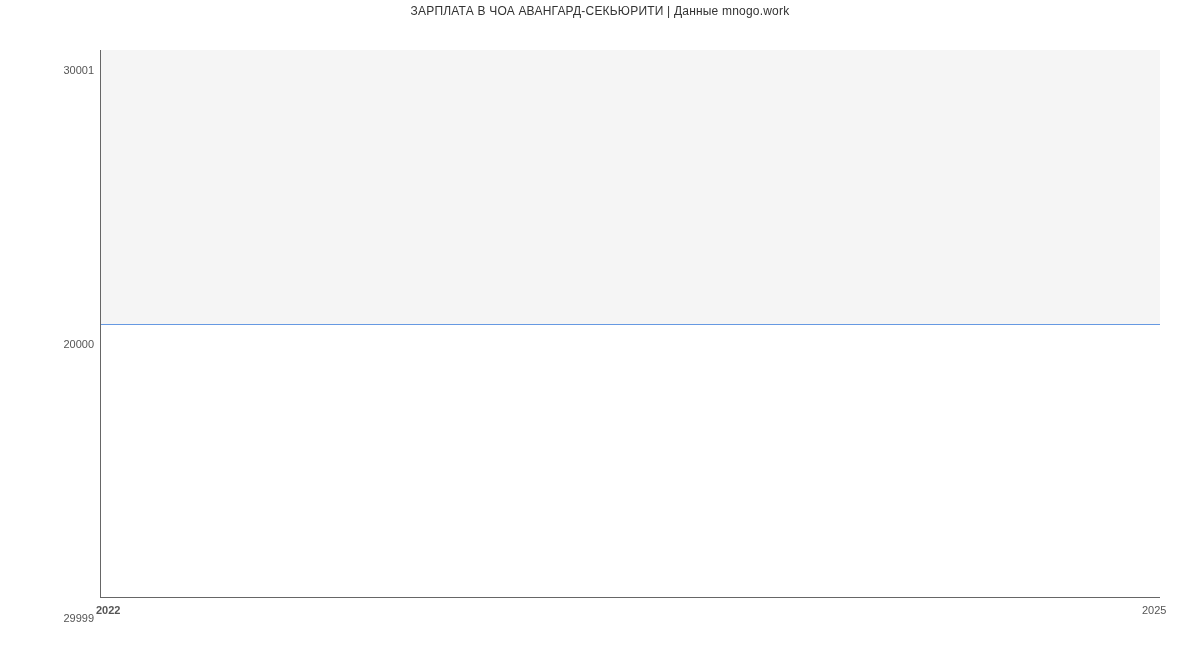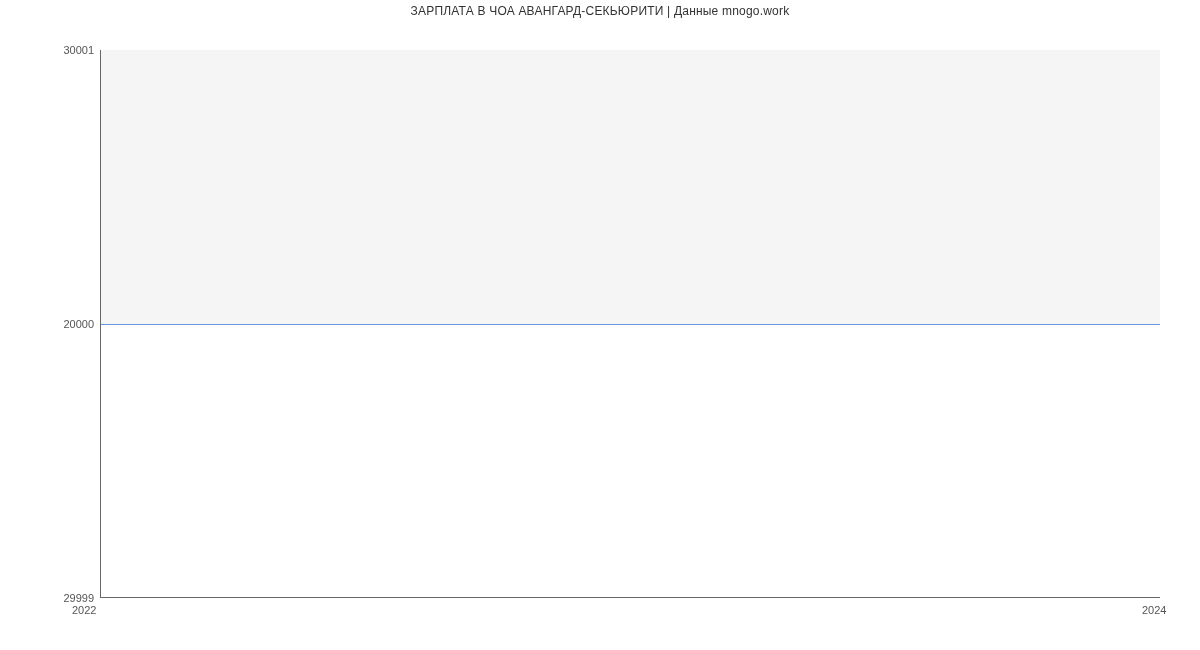--- a/index.html
+++ b/index.html
@@ -45,31 +45,32 @@
     height: 50%;
     background: #f5f5f5;
   }
   .ytick {
     position: absolute;
     right: 1106px;
     font-size: 11px;
     color: #555;
     transform: translateY(-50%);
     white-space: nowrap;
+    margin-top: 20px;
   }
   .ytick.top { top: 50px; }
   .ytick.mid { top: 324px; }
   .ytick.bot { top: 598px; }
   .xtick {
     position: absolute;
     top: 604px;
     font-size: 11px;
     color: #555;
   }
-  .xtick.left { left: 72px; }
+  .xtick.left { left: 96px; font-weight: bold; }
   .xtick.right { left: 1142px; }
   .series {
     position: absolute;
     left: 0;
     width: 100%;
     height: 0;
     border-top: 1px solid #6699e2;
     top: 50%;
   }
 </style>
@@ -82,14 +83,14 @@
   <div class="ytick top">30001</div>
   <div class="ytick mid">20000</div>
   <div class="ytick bot">29999</div>
 
   <div class="plot">
     <div class="band"></div>
     <div class="series"></div>
   </div>
 
   <div class="xtick left">2022</div>
-  <div class="xtick right">2024</div>
+  <div class="xtick right">2025</div>
 </div>
 
 </body></html>

